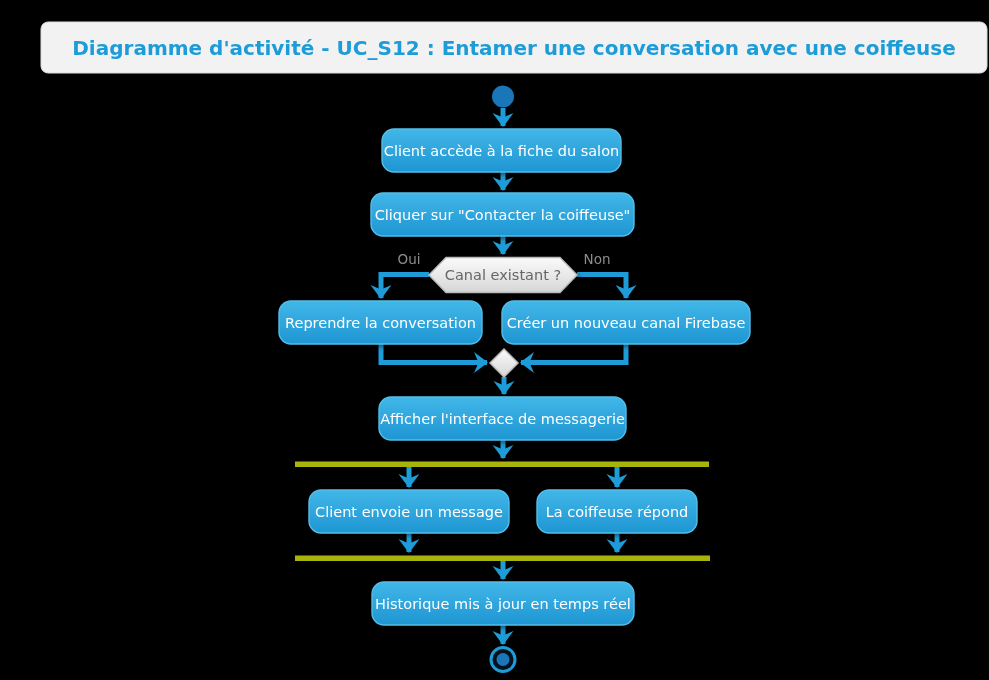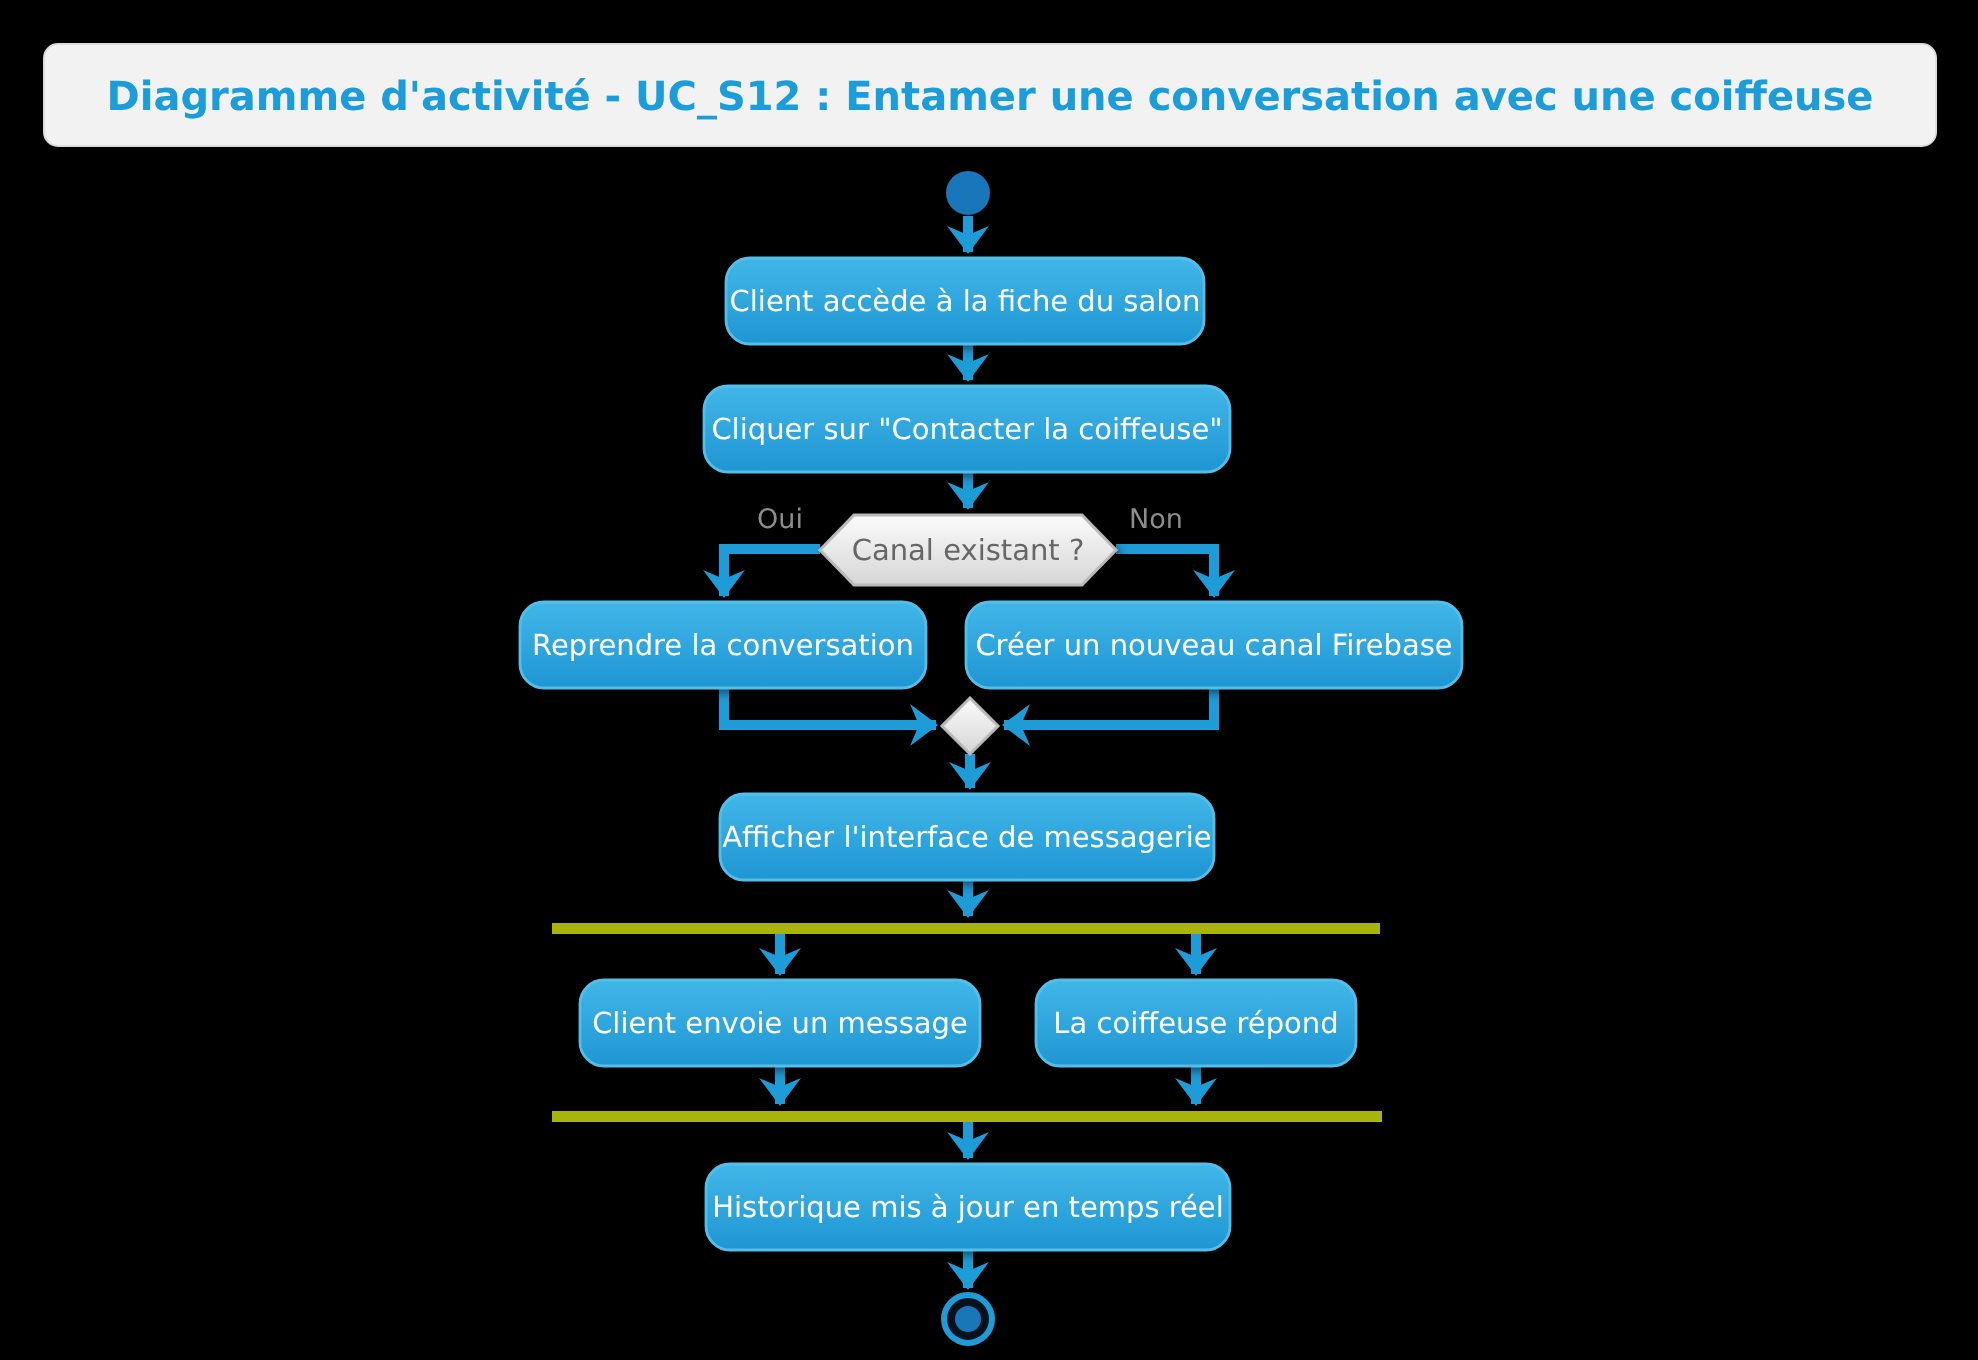--- a/index.html
+++ b/index.html
@@ -4,21 +4,21 @@
 <style>
   html, body {
     margin: 0;
     padding: 0;
     background: #000000;
     width: 989px;
     height: 680px;
     overflow: hidden;
     font-family: "DejaVu Sans", sans-serif;
   }
-  .stage { position: relative; width: 916px; height: 680px; }
+  .stage { position: relative; width: 916px; height: 680px; padding-left: 19px; }
   svg { display: block; }
 
   .title-bar-rect { fill: #f2f2f2; stroke: #dcdcdc; stroke-width: 1; }
   .title-text {
     font-family: "DejaVu Sans", sans-serif;
     font-size: 20px;
     font-weight: bold;
     fill: #1c9cd9;
     text-anchor: middle;
   }

